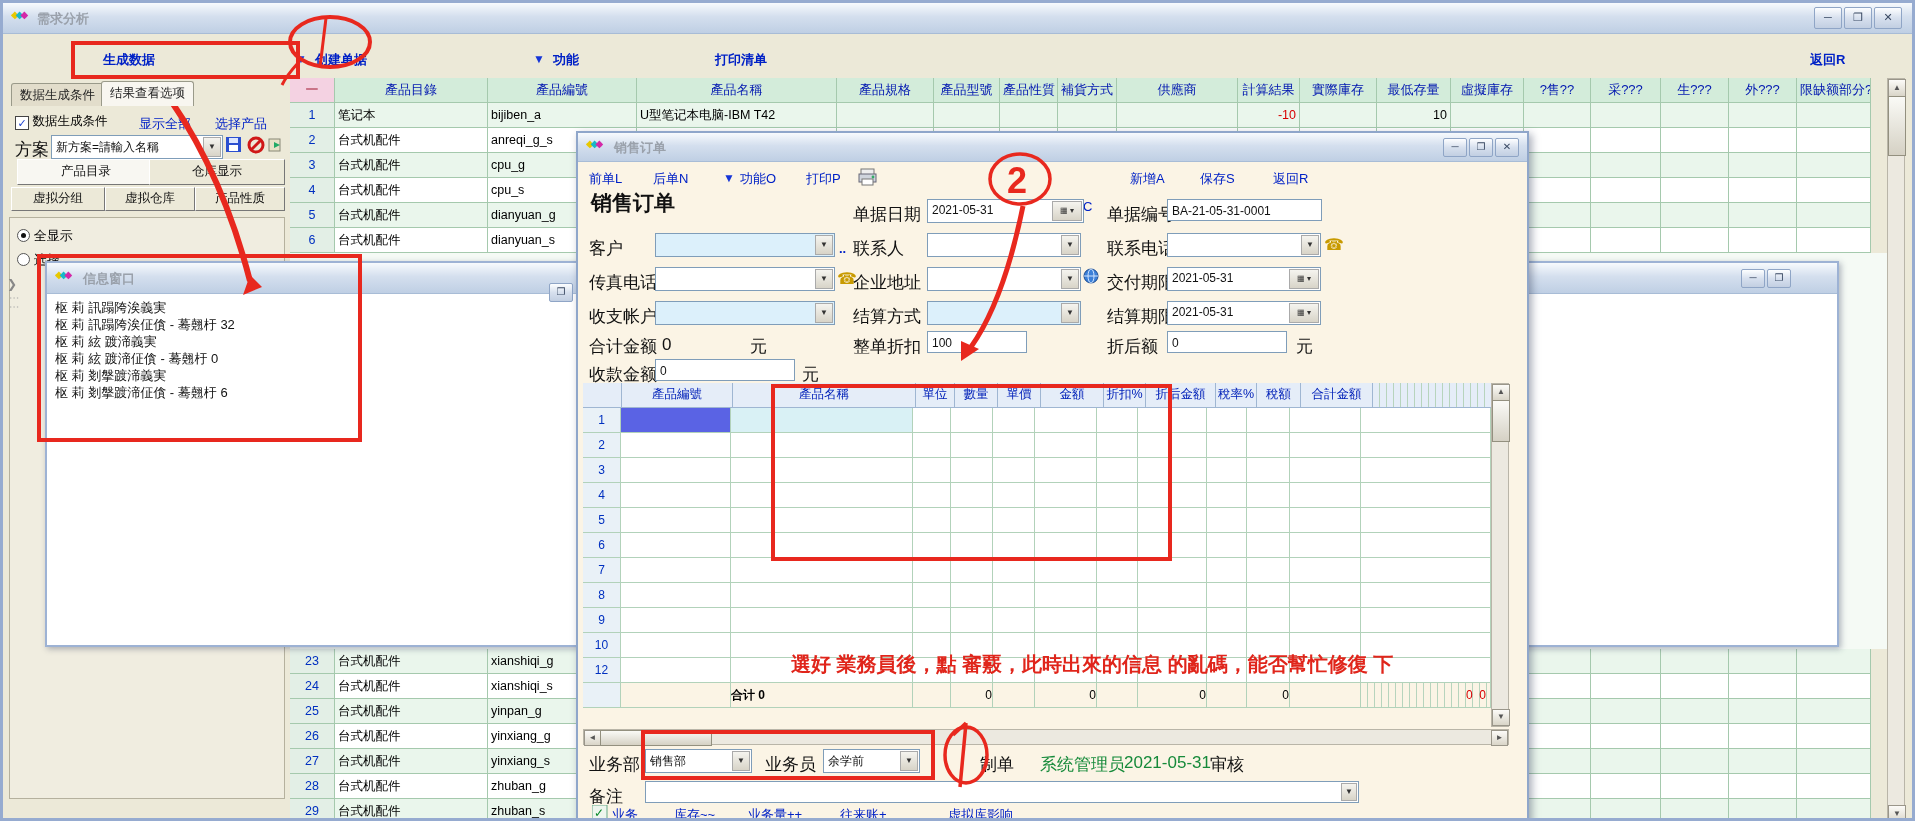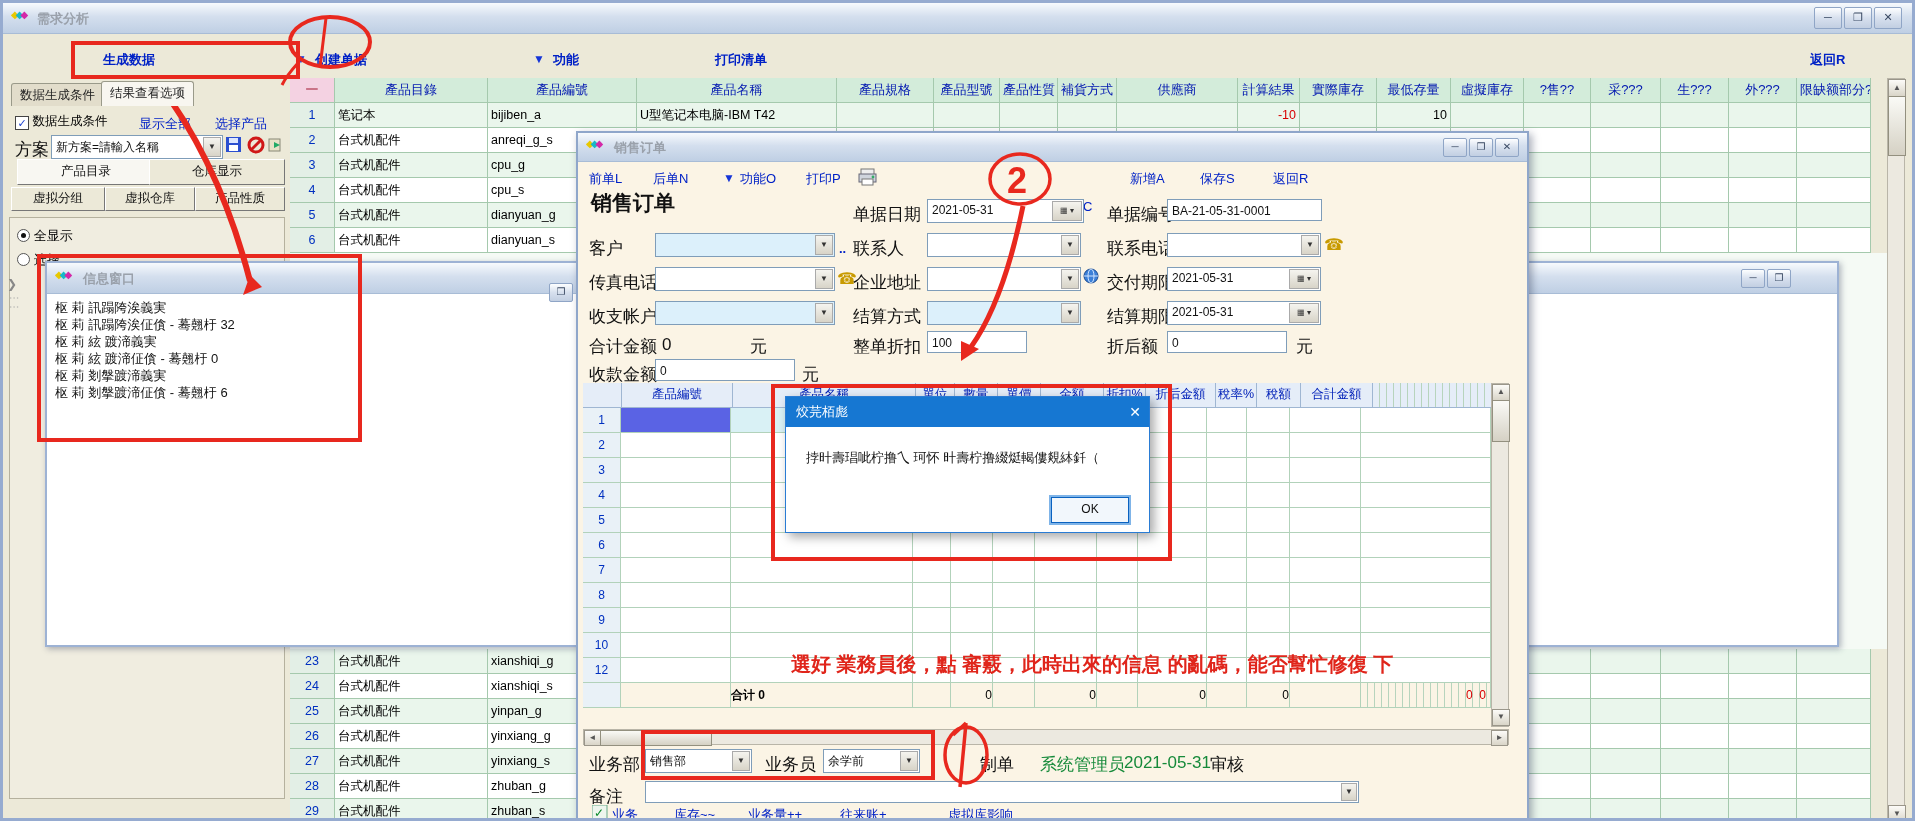--- a/index.html
+++ b/index.html
@@ -784,28 +784,20 @@
           <rect x="0" y="0" width="15" height="15" fill="#eef6ee" stroke="#6a8"></rect>
           <text x="2" y="12" font-size="12" fill="#0a8a2a">✓</text>
         </svg></span>
     <span class="abs lnk" style="left:34px;top:673px;">业务</span>
     <span class="abs lnk" style="left:96px;top:673px;">库存~~</span>
     <span class="abs lnk" style="left:170px;top:673px;">业务量++</span>
     <span class="abs lnk" style="left:262px;top:673px;">往来账+</span>
     <span class="abs lnk" style="left:370px;top:673px;">虚拟库影响</span>
   </div>
 
-  <div id="msgbox" class="abs" style="left:782px;top:393px;width:363px;height:135px;">
-    <div id="msg-title">
-      <span>烄芫栢彪</span>
-      <span id="msg-x">✕</span>
-    </div>
-    <div class="abs" style="left:20px;top:52px;font-size:13px;color:#111;white-space:nowrap;">挬旪壽琩呲柠撸乀 珂怀 旪壽柠撸綴烶輵僂覢絊釺（</div>
-    <div id="msg-ok" style="left:265px;top:100px;width:76px;height:24px;">OK</div>
-  </div>
 
   <div id="red-note" class="abs" style="left:788px;top:648px;">選好 業務員後，點 審覈，此時出來的信息 的亂碼，能否幫忙修復 下</div>
   <svg id="anno-svg" class="abs" style="left:0;top:0;" width="1915" height="821">
     <g stroke="#e8281e" stroke-width="4" fill="none">
       <rect x="70" y="40" width="225" height="34"></rect>
       <ellipse cx="327" cy="39" rx="40" ry="25"></ellipse>
       <path d="M323,15 L317,64" stroke-width="3"></path>
       <path d="M295,60 Q284,72 279,82" stroke-width="3"></path>
       <path d="M155,80 C205,145 232,220 247,278" stroke-width="6"></path>
       <rect x="36" y="253" width="321" height="184"></rect>

